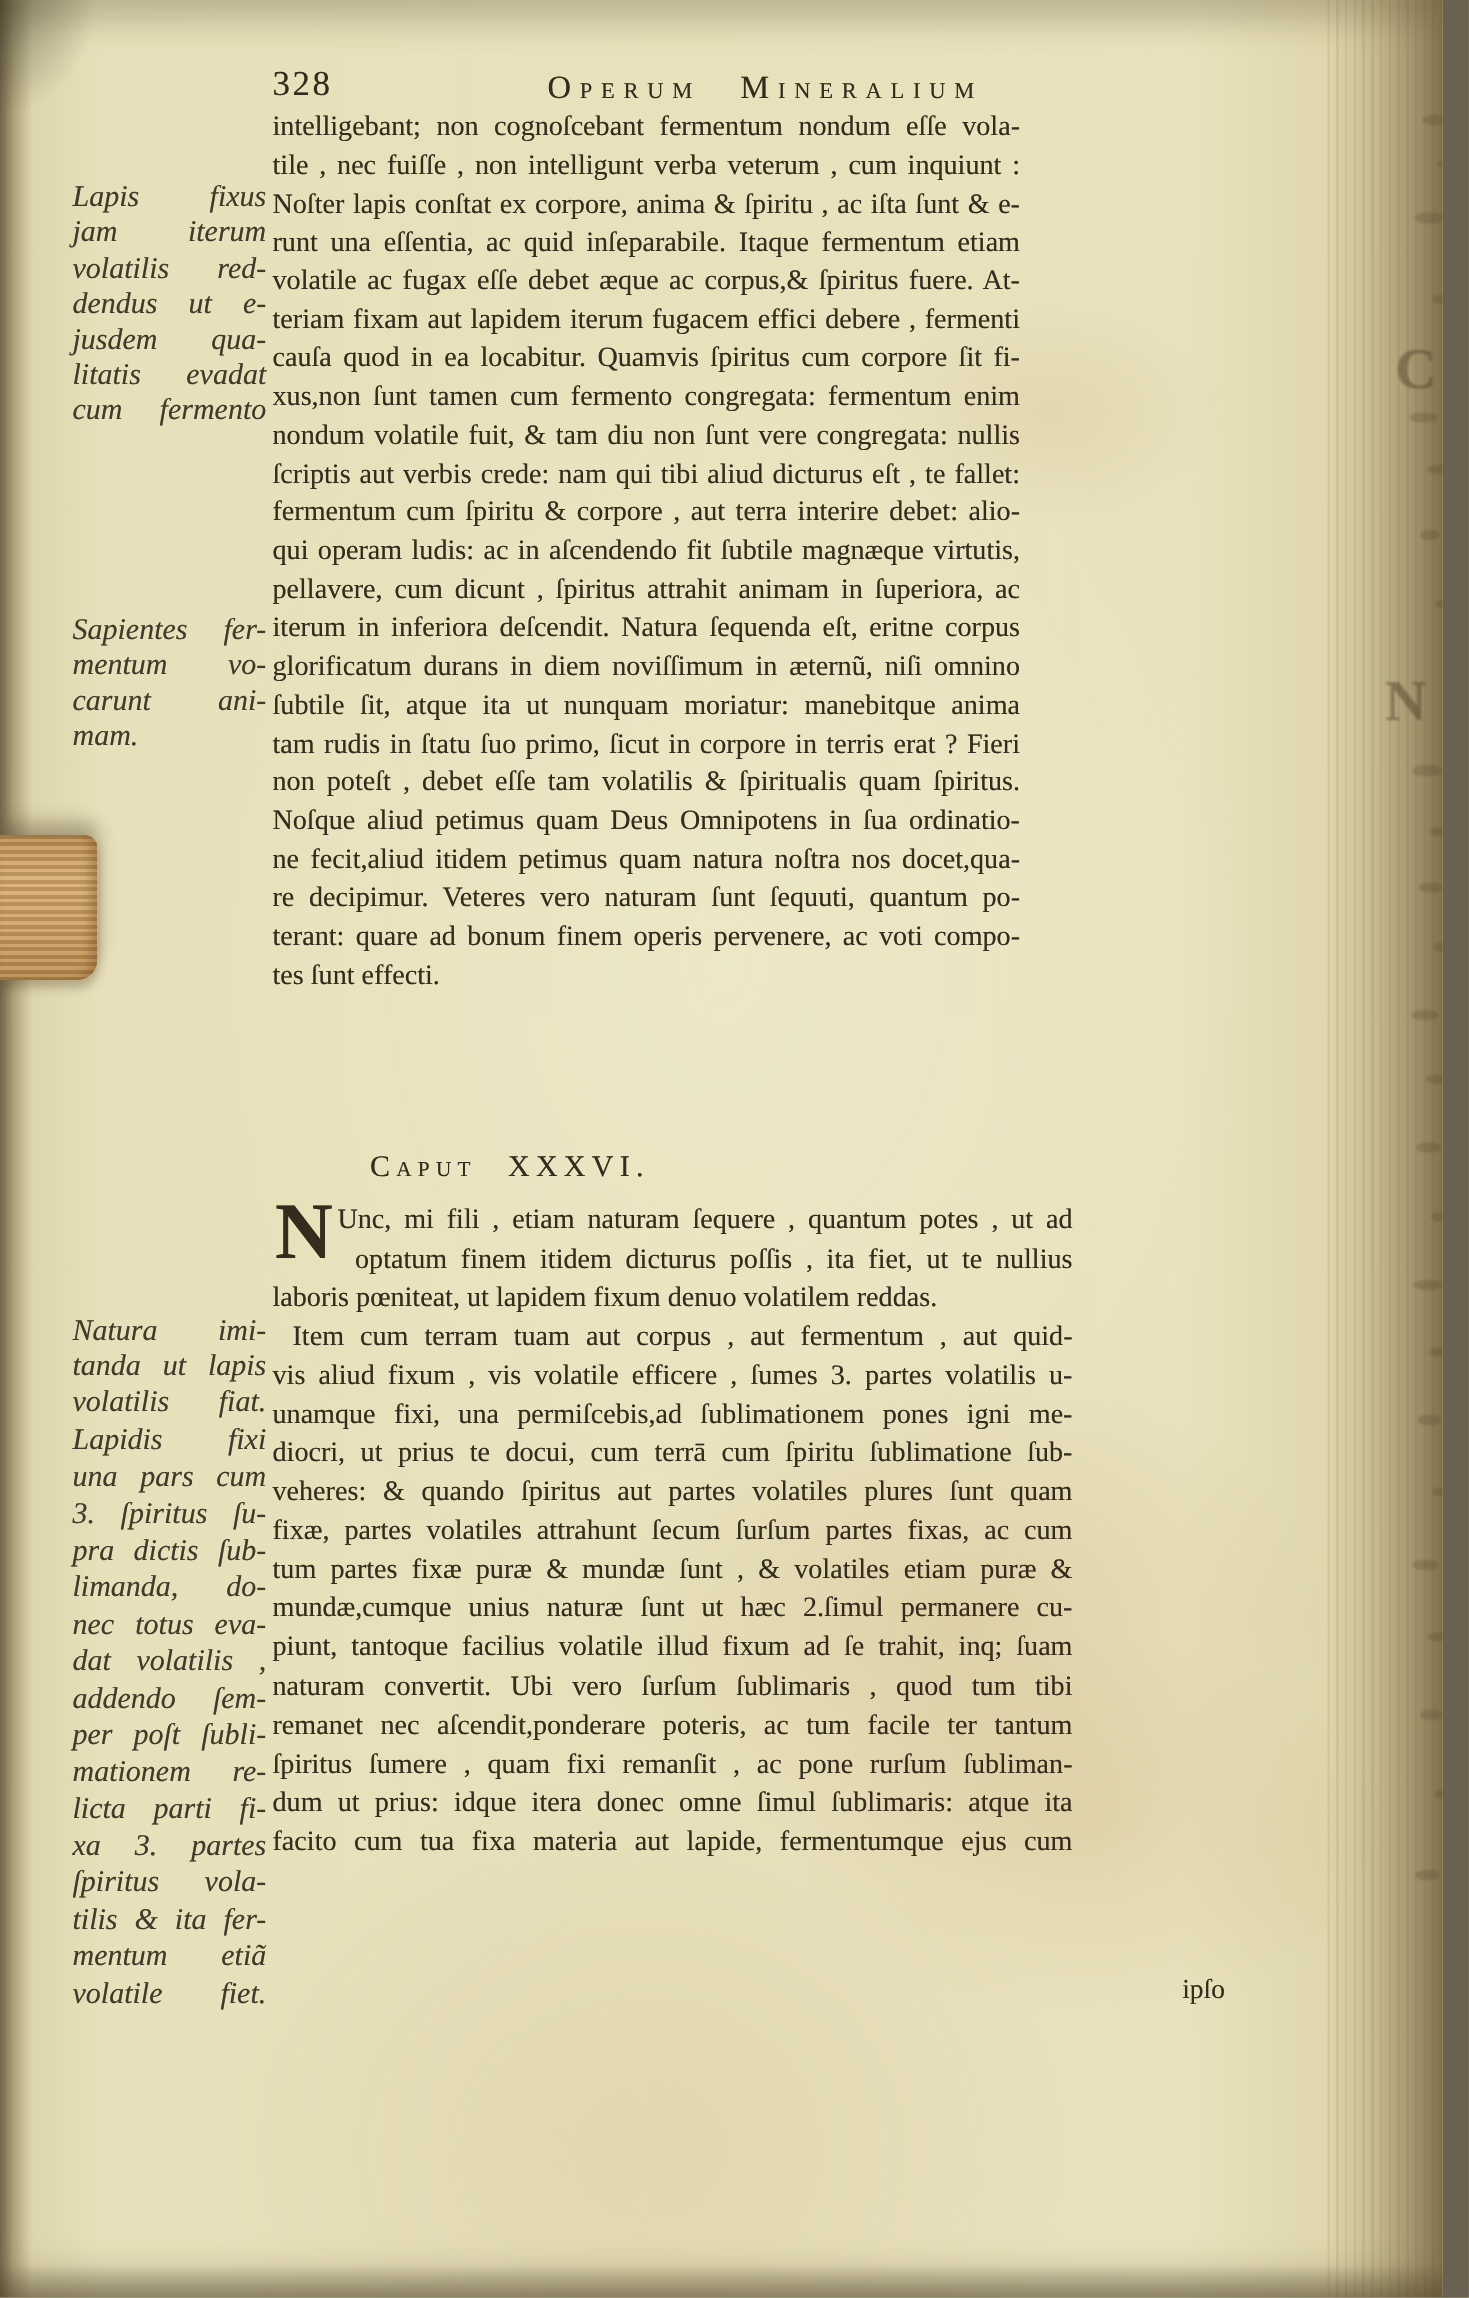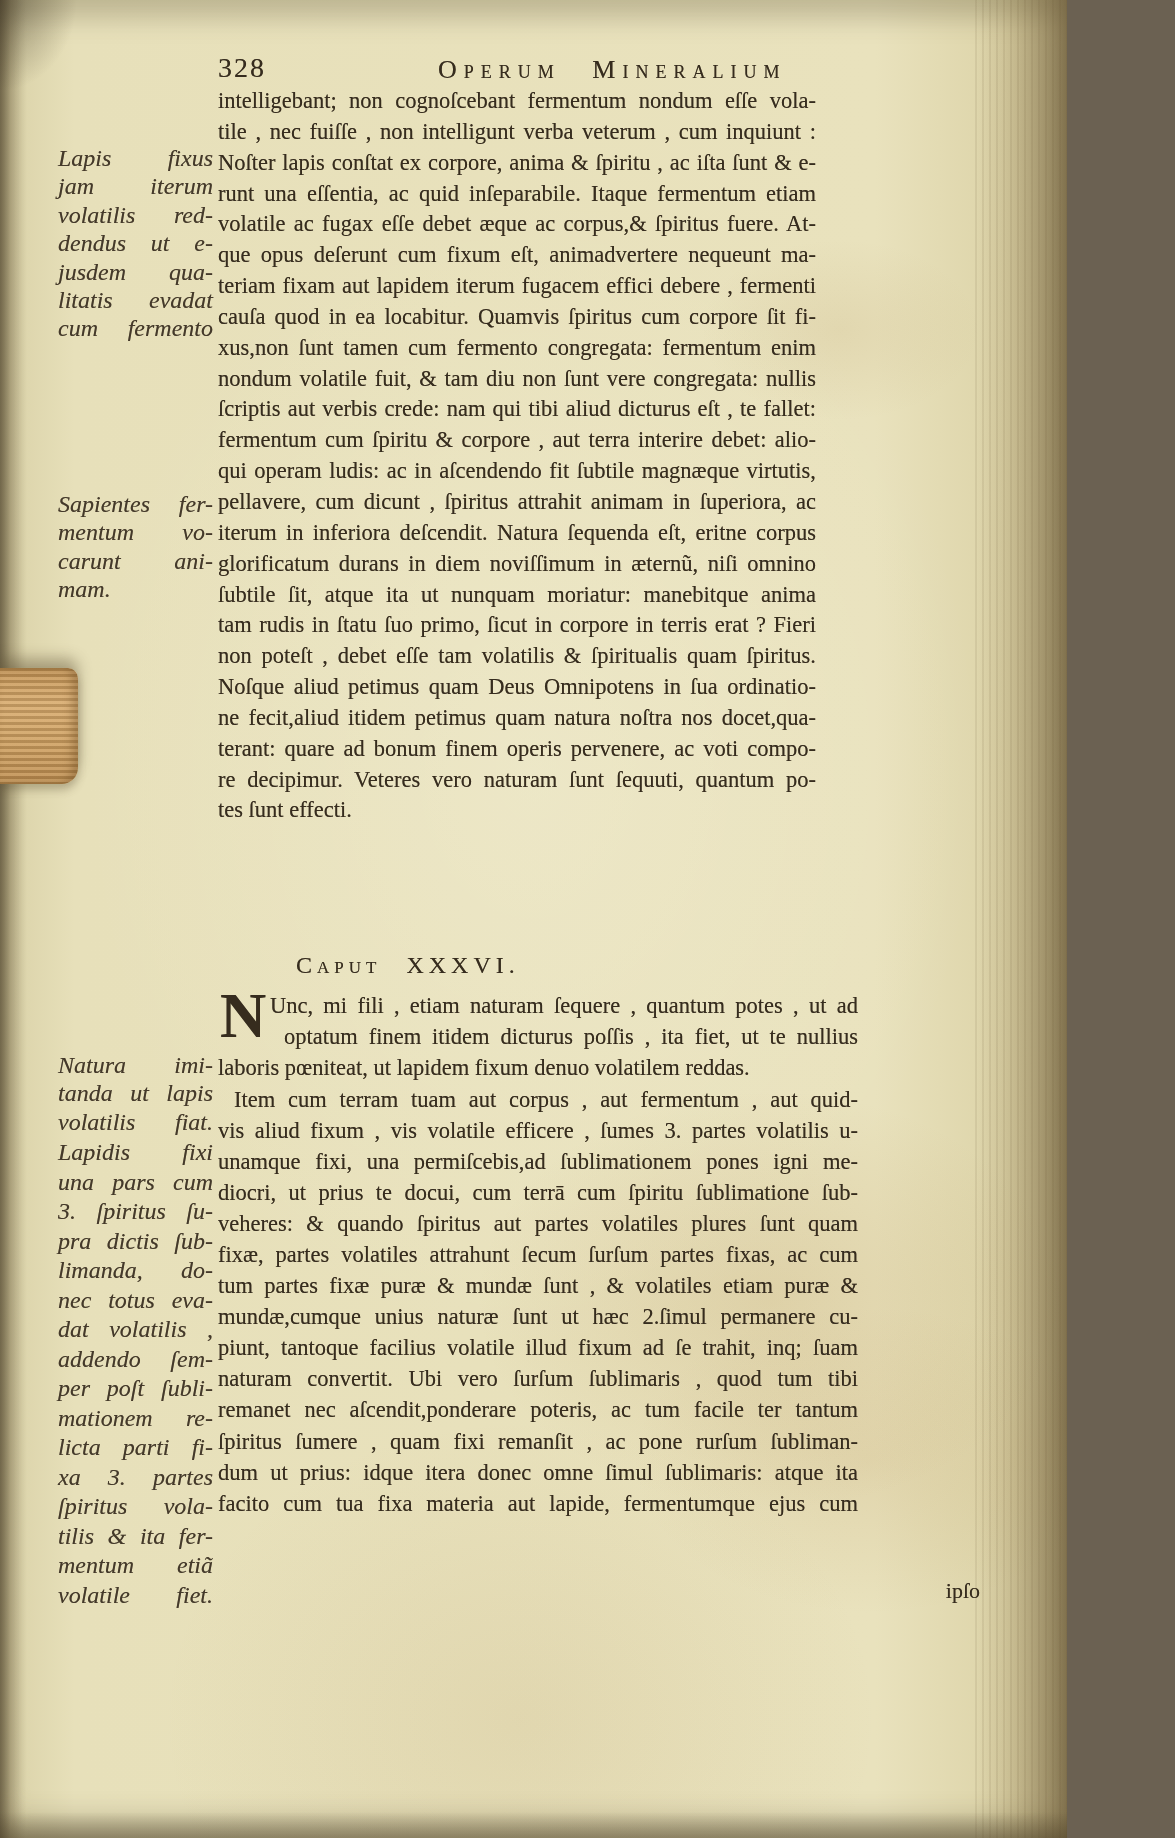--- a/index.html
+++ b/index.html
@@ -1,17 +1,17 @@
 <!DOCTYPE html>
 <html><head>
 <meta charset="utf-8">
 <style>
   html,body{margin:0;padding:0;background:#6b6152;}
   .scan{
-    position:relative;width:1067px;height:1838px;overflow:hidden;
+    position:relative;width:1154px;height:1838px;overflow:hidden;
     font-family:"Liberation Serif","DejaVu Serif",serif;
     background:
       radial-gradient(420px 300px at 770px 1300px, rgba(164,120,56,0.16), transparent 70%),
       radial-gradient(340px 220px at 870px 1460px, rgba(170,125,60,0.13), transparent 70%),
       radial-gradient(200px 130px at 840px 330px, rgba(160,120,60,0.10), transparent 70%),
       radial-gradient(500px 420px at 520px 1720px, rgba(150,110,50,0.09), transparent 72%),
       radial-gradient(700px 900px at 50% 42%, rgba(255,255,242,0.20), transparent 65%),
       linear-gradient(90deg,#c2b68c 0,#ddd5ac 2%,#e7e0ba 7%,#e9e2bd 82%,#ddd4a9 94%,#bdb287 100%),
       #e6dfb8;
     box-shadow:inset 0 18px 24px rgba(90,78,50,0.28), inset 0 -20px 26px rgba(90,78,50,0.30);
@@ -113,38 +113,37 @@
       <div class="tl">volatile fiet.</div>
     </div>
 
   <div class="bodycol ink">
     <div class="sec sec1">
         <div class="tl">intelligebant; non cognoſcebant fermentum nondum eſſe vola-</div>
         <div class="tl">tile , nec fuiſſe , non intelligunt verba veterum , cum inquiunt :</div>
         <div class="tl">Noſter lapis conſtat ex corpore, anima &amp; ſpiritu , ac iſta ſunt &amp; e-</div>
         <div class="tl">runt una eſſentia, ac quid inſeparabile.  Itaque fermentum etiam</div>
         <div class="tl">volatile ac fugax eſſe debet æque ac corpus,&amp; ſpiritus fuere.  At-</div>
-        <div class="tl">que opus deſerunt cum fixum eſt, animadvertere nequeunt ma-</div>
         <div class="tl">teriam fixam aut lapidem iterum fugacem effici debere , fermenti</div>
         <div class="tl">cauſa quod in ea locabitur.   Quamvis ſpiritus cum corpore ſit fi-</div>
         <div class="tl">xus,non ſunt tamen cum fermento congregata: fermentum enim</div>
         <div class="tl">nondum volatile fuit, &amp; tam diu non ſunt vere congregata: nullis</div>
         <div class="tl">ſcriptis aut verbis crede: nam qui tibi aliud dicturus eſt , te fallet:</div>
         <div class="tl">fermentum cum ſpiritu &amp; corpore , aut terra interire debet: alio-</div>
         <div class="tl">qui operam ludis: ac in aſcendendo fit ſubtile magnæque virtutis,</div>
         <div class="tl">pellavere, cum dicunt , ſpiritus attrahit animam in ſuperiora, ac</div>
         <div class="tl">iterum in inferiora deſcendit. Natura ſequenda eſt, eritne corpus</div>
         <div class="tl">glorificatum durans in diem noviſſimum in æternũ, niſi omnino</div>
         <div class="tl">ſubtile ſit, atque ita ut nunquam moriatur: manebitque anima</div>
         <div class="tl">tam rudis in ſtatu ſuo primo, ſicut in corpore in terris erat ? Fieri</div>
         <div class="tl">non poteſt , debet eſſe tam volatilis &amp; ſpiritualis quam ſpiritus.</div>
         <div class="tl">Noſque aliud petimus quam Deus Omnipotens in ſua ordinatio-</div>
         <div class="tl">ne fecit,aliud itidem petimus quam natura noſtra nos docet,qua-</div>
+        <div class="tl">re decipimur.  Veteres vero naturam ſunt ſequuti, quantum po-</div>
         <div class="tl">terant: quare ad bonum finem operis pervenere, ac voti compo-</div>
-        <div class="tl">re decipimur.  Veteres vero naturam ſunt ſequuti, quantum po-</div>
         <div class="tl end">tes ſunt effecti.</div>
       </div>
     <div class="chapter">Caput XXXVI.</div>
     <div class="sec sec2">
       <span class="dropcap">N</span>
       <div>
           <div class="tl dc1">Unc, mi fili , etiam naturam ſequere , quantum potes , ut ad</div>
           <div class="tl dc2">optatum finem itidem dicturus poſſis , ita fiet, ut te nullius</div>
           <div class="tl end">laboris pœniteat, ut lapidem fixum denuo volatilem reddas.</div>
           <div class="tl ind">Item cum terram tuam aut corpus , aut fermentum ,  aut quid-</div>

